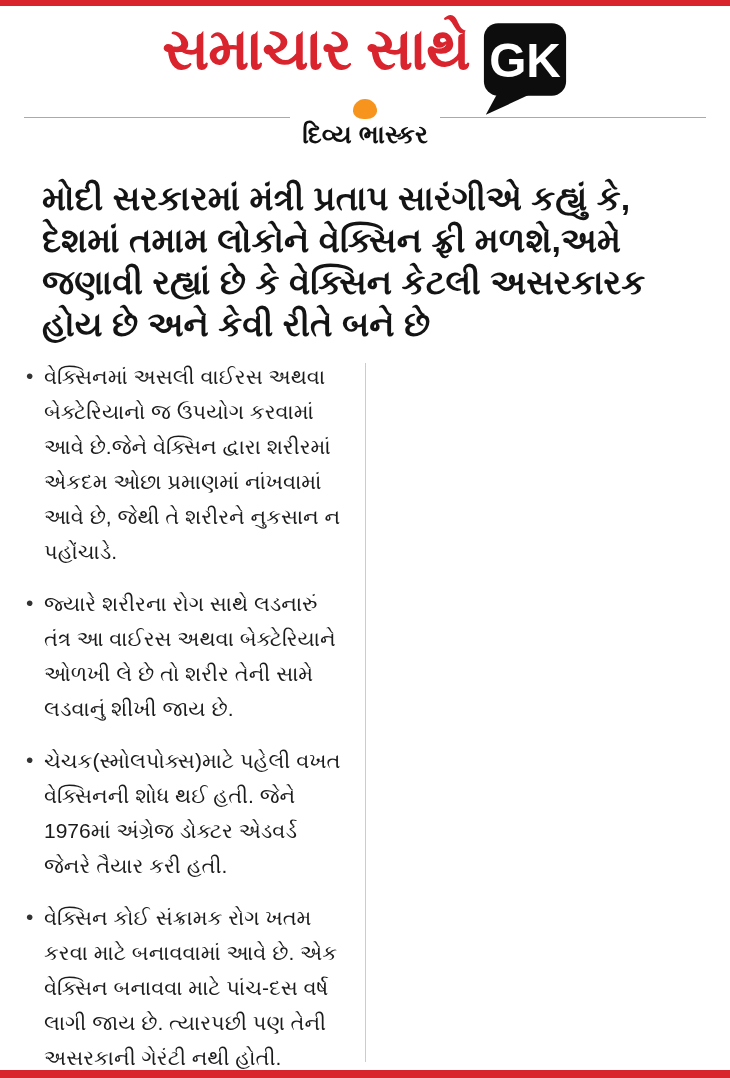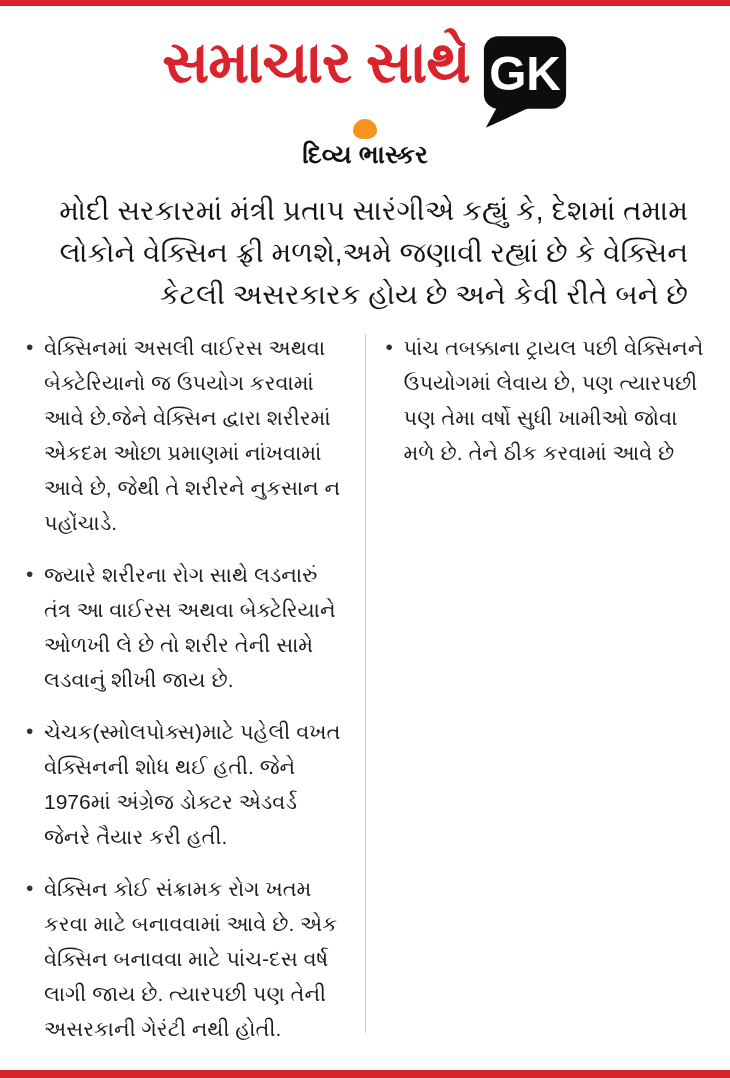--- a/index.html
+++ b/index.html
@@ -16,41 +16,41 @@
     background:#ffffff;
     font-family:"Liberation Sans","DejaVu Sans",sans-serif;
     position:relative;overflow:hidden;
   }
   .top-bar{height:6px;background:var(--red);}
   .bottom-bar{position:absolute;left:0;right:0;bottom:0;height:8px;background:var(--red);}
 
   
   .title-row{
     display:flex;justify-content:center;align-items:flex-start;
-    gap:12px;margin-top:22px;height:100px;
+    gap:12px;margin-top:9px;height:100px;
   }
   .page-title{
     color:var(--red);
     font-size:58px;font-weight:bold;line-height:68px;
     letter-spacing:-1px;white-space:nowrap;
   }
   .gk-badge{width:86px;height:96px;flex:0 0 auto;margin-top:6px;}
 
   
-  .masthead{display:flex;align-items:center;margin:2px 24px 0 24px;height:44px;flex-direction:column;}
+  .masthead{display:flex;align-items:flex-start;margin:2px 24px 0 24px;height:44px;}
   .mast-line{flex:1;height:1px;background:var(--line-gray);}
   .mast-center{display:flex;flex-direction:column;align-items:center;padding:0 12px;margin-top:-18px;}
   .flame{width:24px;height:20px;background:var(--orange);
     border-radius:52% 52% 46% 46% / 60% 62% 40% 40%;}
   .mast-name{font-size:25px;font-weight:bold;color:#111;line-height:28px;margin-top:1px;white-space:nowrap;}
 
   
   .headline{
-    text-align:right;color:var(--ink);
-    font-size:28px;font-weight:normal;line-height:42px;
+    text-align:left;color:var(--ink);
+    font-size:34px;font-weight:bold;line-height:42px;
     margin:16px 42px 6px 42px;
   }
 
   
   .columns{display:flex;align-items:stretch;padding:8px 24px 0 24px;}
   .col{flex:1;min-width:0;}
   .col-divider{width:1px;background:var(--divider-gray);margin:4px 18px 30px 18px;}
   ul.bullets{list-style:none;margin:0;padding:0;}
   ul.bullets li{
     position:relative;padding-left:20px;
@@ -100,19 +100,18 @@
 
         <li>વેક્સિન કોઈ સંક્રામક રોગ ખતમ કરવા માટે બનાવવામાં આવે છે. એક વેક્સિન બનાવવા માટે પાંચ-દસ વર્ષ લાગી જાય છે. ત્યારપછી પણ તેની અસરકાની ગેરંટી નથી હોતી.</li>
       </ul>
   </div>
   <div class="col-divider"></div>
   <div class="col">
     <ul class="bullets">
 
 
 
-        <li>પાંચ તબક્કાના ટ્રાયલ પછી વેક્સિનને ઉપયોગમાં લેવાય છે, પણ ત્યારપછી પણ તેમા વર્ષો સુધી ખામીઓ જોવા મળે છે. તેને ઠીક કરવામાં આવે છે</li>
 
       </ul>
   </div>
 </div>
 
 <div class="bottom-bar"></div>
 
 </body></html>

